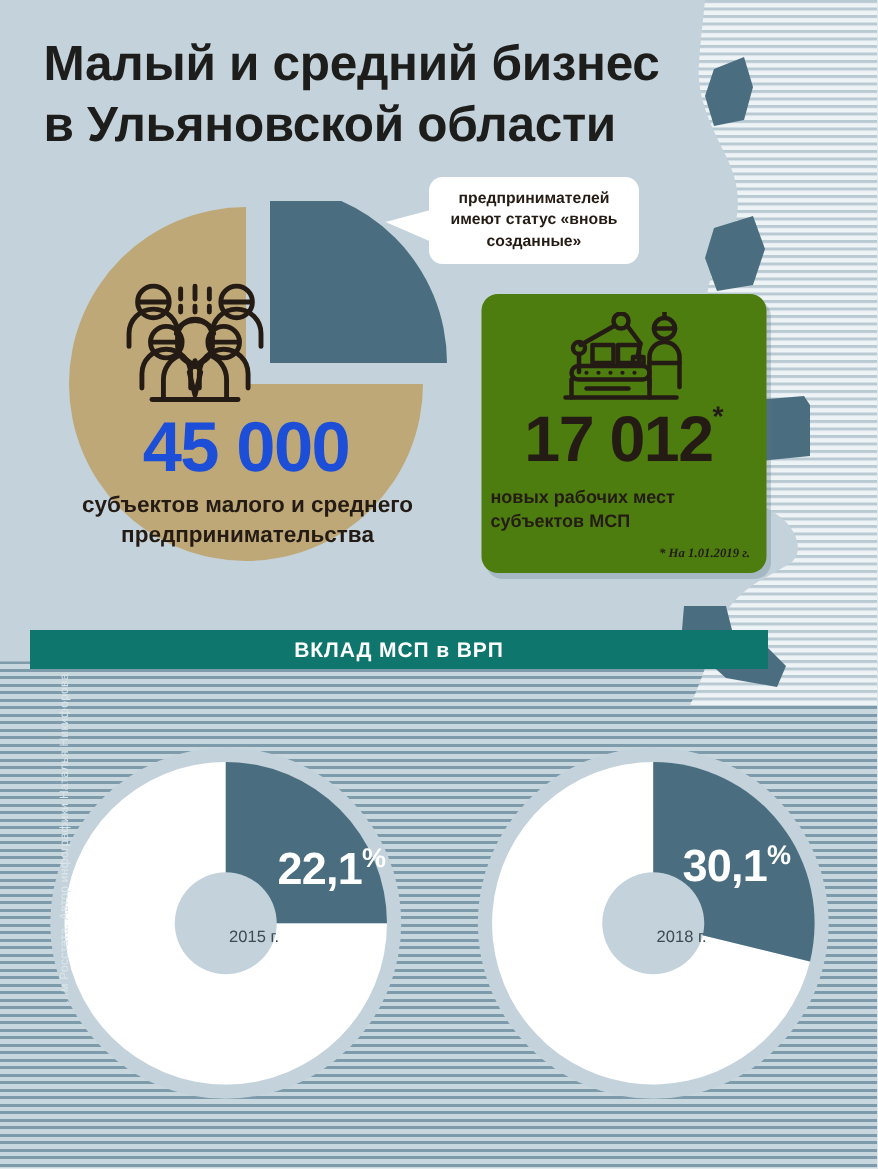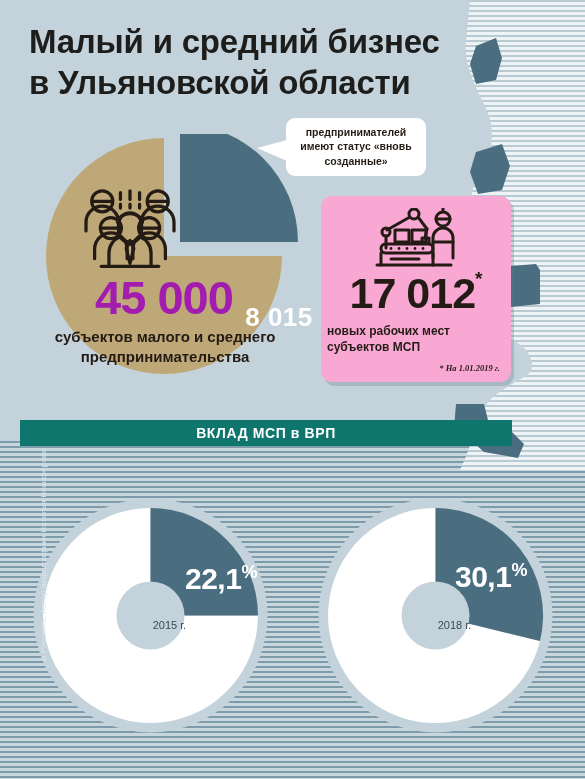--- a/index.html
+++ b/index.html
@@ -44,21 +44,21 @@
   
   #pie-wrap{position:absolute;left:34px;top:134px;width:300px;height:245px;z-index:7;}
   #pie-svg{position:absolute;left:0;top:0;}
 
   #pie-people-icon{
     position:absolute;left:48px;top:52px;width:96px;height:88px;
   }
   #pie-bignum{
     position:absolute;left:10px;top:140px;width:240px;
     text-align:center;
-    font-size:47px;font-weight:bold;color:#a21caf;
+    font-size:47px;font-weight:bold;color:#1d4ed8;
     letter-spacing:-1px;line-height:1;
   }
   #pie-caption{
     position:absolute;left:6px;top:193px;width:250px;
     text-align:center;
     font-size:15px;font-weight:bold;color:#241c14;
     line-height:1.35;
   }
   #slice-value{
     position:absolute;left:190px;top:168px;width:110px;
@@ -85,21 +85,21 @@
     width:0;height:0;
     border-top:8px solid transparent;
     border-bottom:13px solid transparent;
     border-right:30px solid #ffffff;
   }
 
   
   #card{
     position:absolute;left:321px;top:196px;
     width:190px;height:186px;
-    background:#f9a8d4;border-radius:11px;
+    background:#4d7c0f;border-radius:11px;
     z-index:8;
     box-shadow:3px 4px 0 rgba(90,118,133,0.28);
     box-sizing:border-box;
   }
   #factory-icon{position:absolute;left:46px;top:12px;width:100px;height:62px;}
   #card-num-row{
     position:absolute;left:0;top:76px;width:190px;
     text-align:center;
     color:#241c14;
   }
@@ -241,21 +241,20 @@
         <path d="M38,40 a12,12 0 0 1 24,0 v7 a12,12 0 0 1 -24,0 z"></path>
         <path d="M37,38 c2,-12 24,-12 26,0"></path>
         <path d="M28,84 v-14 a18,18 0 0 1 12,-17 l10,8 l10,-8 a18,18 0 0 1 12,17 v14"></path>
         <path d="M50,57 l-4,8 l4,16 l4,-16 z"></path>
         <path d="M20,84 h60"></path>
       </g>
     </svg>
 
     <div id="pie-bignum">45 000</div>
     <div id="pie-caption">субъектов малого и среднего предпринимательства</div>
-    <div id="slice-value">8 015</div>
   </div>
 
   <div id="bubble">
     <div id="bubble-tail"></div>
     <div id="bubble-text">предпринимателей имеют статус «вновь созданные»</div>
   </div>
 
   <div id="card">
     <svg id="factory-icon" viewBox="0 0 100 62">
       <g fill="none" stroke="#241c14" stroke-width="3" stroke-linecap="round" stroke-linejoin="round">

